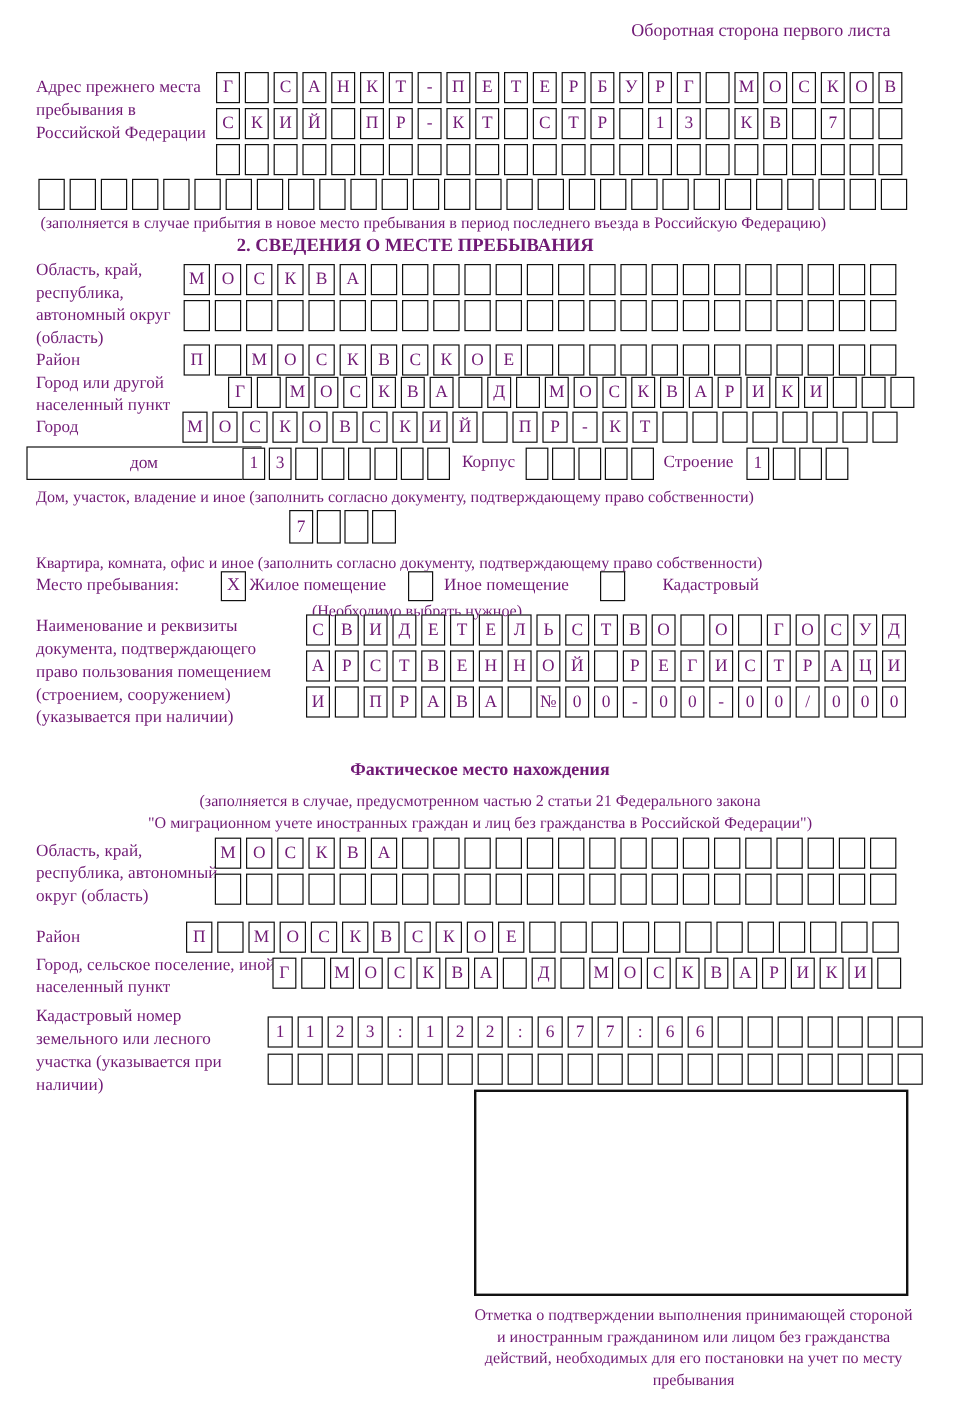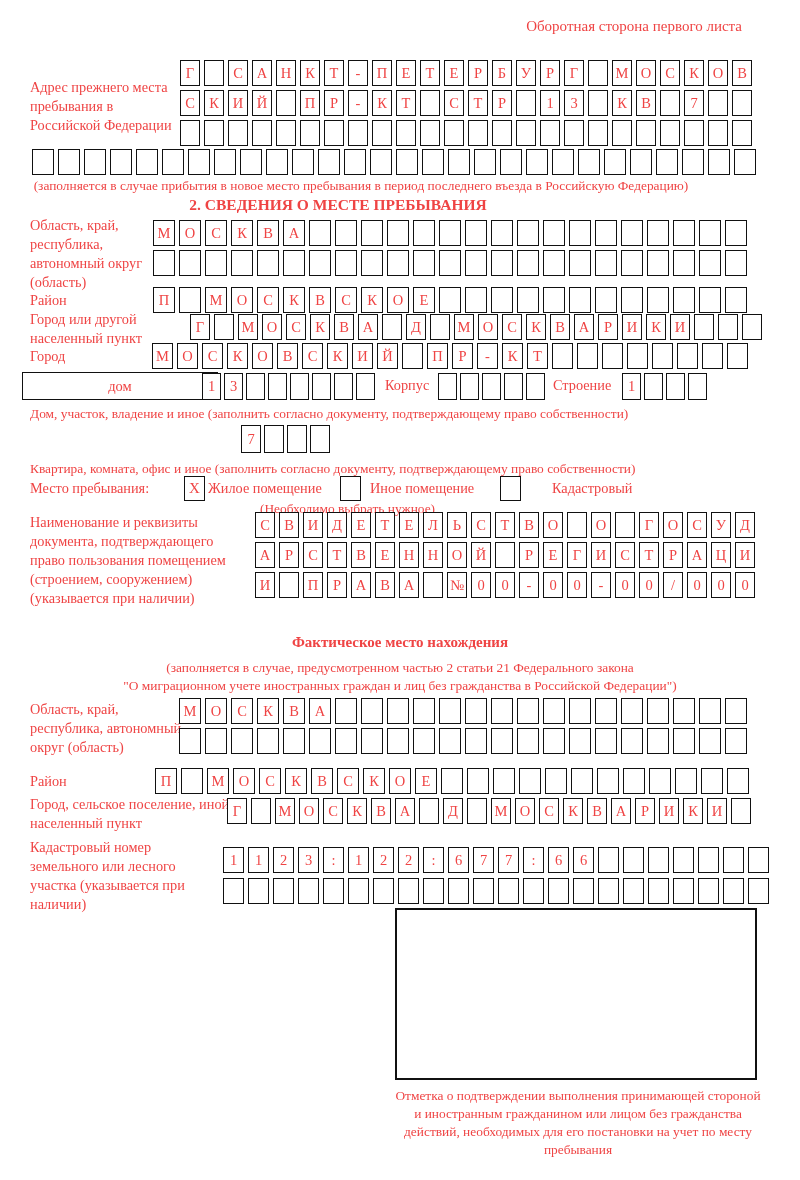--- a/index.html
+++ b/index.html
@@ -1,21 +1,21 @@
 <!DOCTYPE html>
 <html><head>
 <meta charset="utf-8">
 <style>
   * { margin:0; padding:0; box-sizing:border-box; }
   html,body { background:#ffffff; }
   .page {
     position:relative;
     width:800px; height:1180px;
     background:#ffffff;
-    color:#ef4444;
+    color:#701a75;
     font-family:"Liberation Serif","DejaVu Serif",serif;
     overflow:hidden;
   }
   .abs { position:absolute; }
   .corner { font-size:15px; }
   .lbl { font-size:14.3px; line-height:19px; }
   .cap { font-size:13.4px; line-height:17px; }
   .center { text-align:center; }
   .heading { font-size:15.5px; font-weight:bold; }
   .boxrow { display:flex; align-items:flex-start; }
@@ -40,21 +40,21 @@
   }
   .stamp { border:2px solid #111; background:#fff; }
 </style>
 </head>
 <body>
 
 <div class="page">
 
   <div class="abs corner" style="top:18px; right:58px;">Оборотная сторона первого листа</div>
 
-  <div class="abs lbl" style="left:30px; top:78px; width:150px;">Адрес прежнего места пребывания в Российской Федерации</div>
+  <div class="abs lbl" style="left:30px; top:64px; width:150px;">Адрес прежнего места пребывания в Российской Федерации</div>
   <div class="abs boxrow" style="left:180px; top:60px;  --bw:20px;">
       <span class="cbox">Г</span>
       <span class="cbox"></span>
       <span class="cbox">С</span>
       <span class="cbox">А</span>
       <span class="cbox">Н</span>
       <span class="cbox">К</span>
       <span class="cbox">Т</span>
       <span class="cbox">-</span>
       <span class="cbox">П</span>
@@ -151,21 +151,21 @@
       <span class="cbox"></span>
       <span class="cbox"></span>
       <span class="cbox"></span>
       <span class="cbox"></span>
       <span class="cbox"></span>
       <span class="cbox"></span>
       <span class="cbox"></span>
     </div>
   <div class="abs cap center" style="left:0; top:177px; width:722px;">(заполняется в случае прибытия в новое место пребывания в период последнего въезда в Российскую Федерацию)</div>
 
-  <div class="abs heading center" style="left:0; top:196px; width:676px;">2. СВЕДЕНИЯ О МЕСТЕ ПРЕБЫВАНИЯ</div>
+  <div class="abs heading center" style="left:8px; top:196px; width:676px;">2. СВЕДЕНИЯ О МЕСТЕ ПРЕБЫВАНИЯ</div>
 
   <div class="abs lbl" style="left:30px; top:216px; width:122px;">Область, край, республика, автономный округ (область)</div>
   <div class="abs boxrow" style="left:153px; top:220px; --bw:22px;">
       <span class="cbox">М</span>
       <span class="cbox">О</span>
       <span class="cbox">С</span>
       <span class="cbox">К</span>
       <span class="cbox">В</span>
       <span class="cbox">А</span>
       <span class="cbox"></span>

